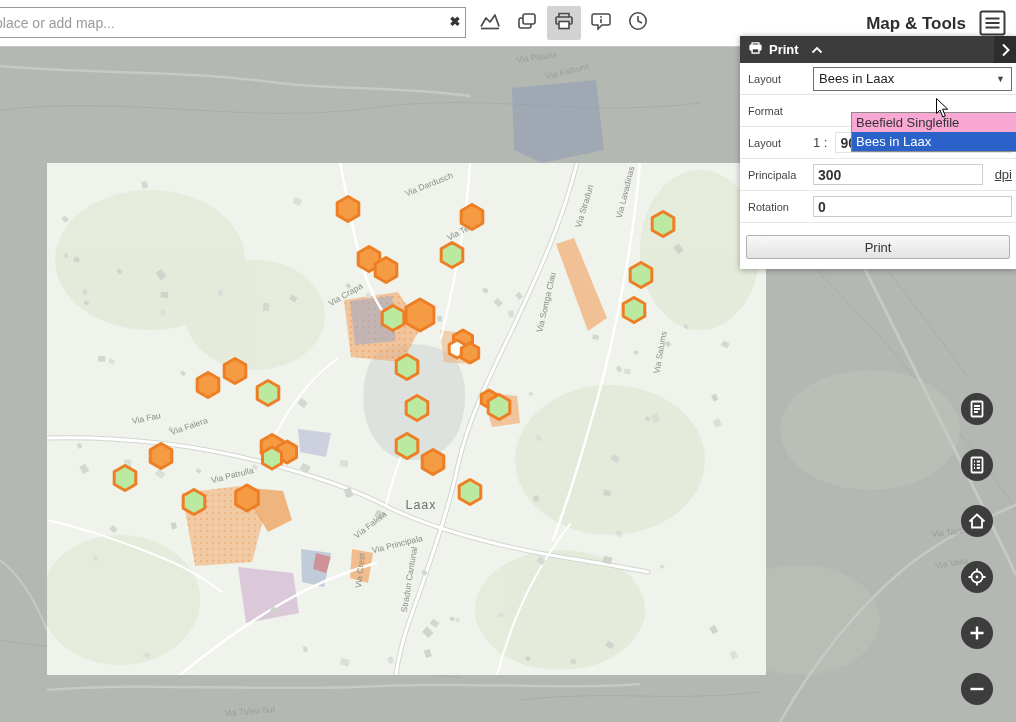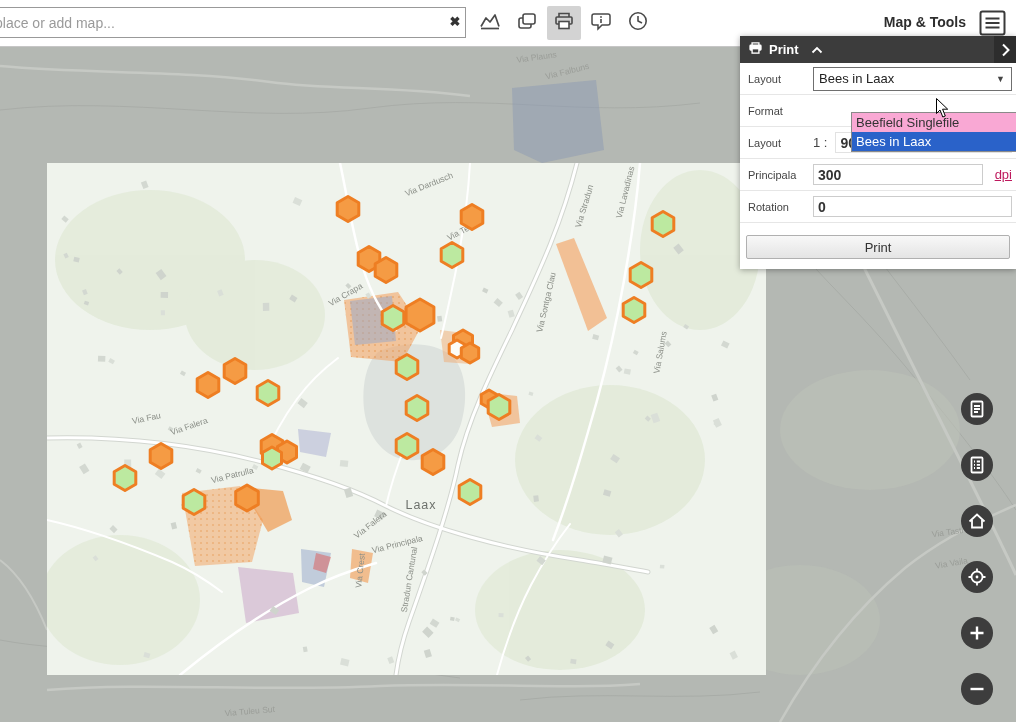--- a/index.html
+++ b/index.html
@@ -15,21 +15,21 @@
     border-bottom:1px solid #c6c6c6;z-index:20;}
   #search-input{position:absolute;left:-14px;top:7px;width:480px;height:31px;
     border:1px solid #999;font-size:14px;color:#9a9a9a;padding:0 30px 0 8px;
     box-sizing:border-box;background:#fff;outline:none;font-family:"Liberation Sans",sans-serif;}
   #search-clear{position:absolute;left:446px;top:13px;width:18px;height:18px;border:none;
     background:none;font-size:13px;font-weight:bold;color:#333;line-height:18px;text-align:center;
     padding:0;cursor:pointer;}
   .tb-btn{position:absolute;top:6px;width:34px;height:34px;display:flex;align-items:center;
     justify-content:center;border-radius:2px;cursor:pointer;}
   .tb-btn.active{background:#d3d3d3;}
-  #map-tools-label{position:absolute;right:50px;top:14px;font-weight:bold;font-size:14px;color:#2e2e2e;}
+  #map-tools-label{position:absolute;right:50px;top:14px;font-weight:bold;font-size:17px;color:#2e2e2e;}
   #menu-btn{position:absolute;right:10px;top:10px;width:27px;height:26px;background:none;border:none;
     padding:0;cursor:pointer;}
 
   
   #print-panel{position:absolute;left:740px;top:36px;width:276px;background:#fff;
     box-shadow:0 1px 6px rgba(0,0,0,.35);z-index:30;}
   .panel-header{height:27px;background:#3c3c3c;color:#fff;display:flex;align-items:center;
     padding-left:8px;position:relative;}
   .panel-title{font-weight:bold;font-size:13px;margin-left:6px;}
   .collapse-chevron{margin-left:12px;display:flex;cursor:pointer;}
@@ -37,21 +37,21 @@
     display:flex;align-items:center;justify-content:center;cursor:pointer;}
   .panel-row{height:31px;border-bottom:1px solid #e6e6e6;position:relative;display:flex;align-items:center;}
   .row-label{width:65px;padding-left:8px;font-size:11px;color:#444;}
   .row-control{position:absolute;left:73px;right:4px;display:flex;align-items:center;}
   .fake-select{height:24px;border:1px solid #6f6f6f;display:flex;align-items:center;font-size:13px;
     color:#222;padding-left:5px;position:relative;background:#fff;width:100%;box-sizing:border-box;cursor:pointer;}
   .select-arrow{position:absolute;right:6px;font-size:9px;color:#444;}
   .panel-input{height:21px;border:1px solid #ccc;font-size:14px;color:#333;padding:0 4px;
     box-sizing:border-box;width:100%;font-family:"Liberation Sans",sans-serif;outline:none;background:#fff;font-weight:bold;}
   .scale-prefix{font-size:13px;color:#444;margin-right:8px;white-space:pre;}
-  .unit-label{font-size:13px;color:#be185d;margin-left:12px;text-decoration:underline;}
+  .unit-label{font-size:13px;color:#404040;margin-left:12px;text-decoration:underline;}
   .grid-toggle{height:22px;border:1px solid #bbb;display:flex;width:100%;box-sizing:border-box;cursor:pointer;}
   .grid-handle{width:50%;background:#e9e9e9;display:flex;align-items:center;justify-content:center;gap:3px;}
   .grip-bar{width:2px;height:11px;background:#9a9a9a;}
   .grid-off{width:50%;background:#ff9191;color:#fff;display:flex;align-items:center;justify-content:center;
     font-weight:bold;font-size:13px;}
   .print-btn-wrap{padding:12px 6px 10px 6px;}
   .print-btn{width:100%;height:24px;background:linear-gradient(#f8f8f8,#e4e4e4);border:1px solid #b0b0b0;
     font-size:13px;color:#333;border-radius:2px;cursor:pointer;font-family:"Liberation Sans",sans-serif;}
 
   

